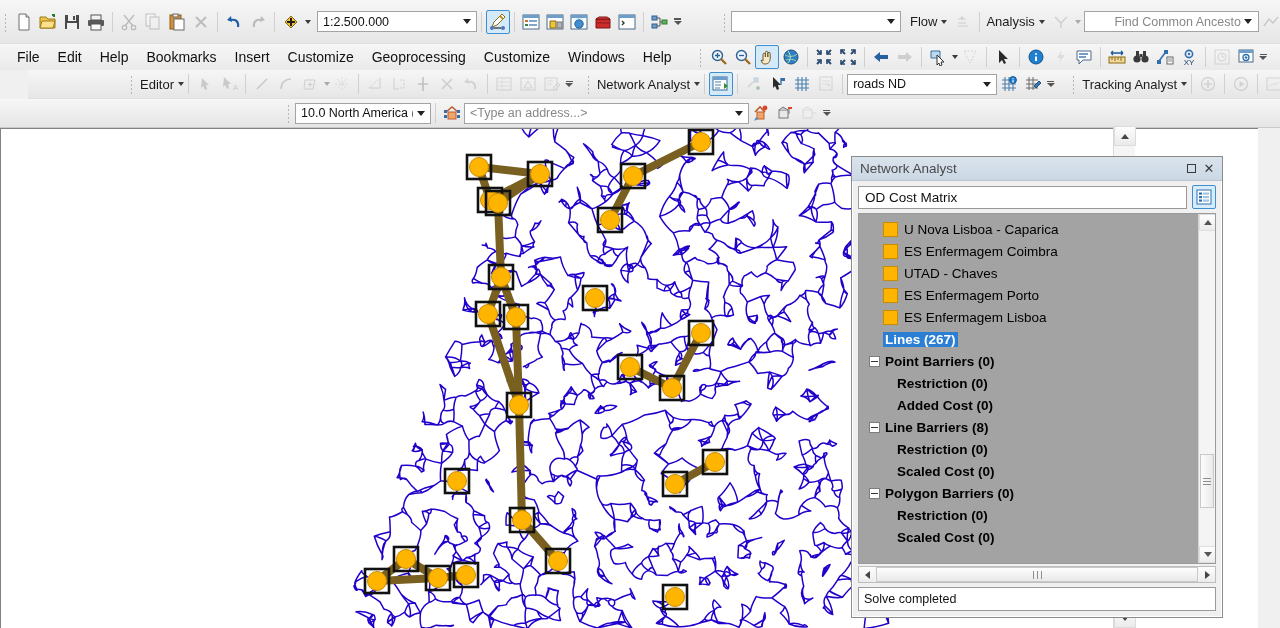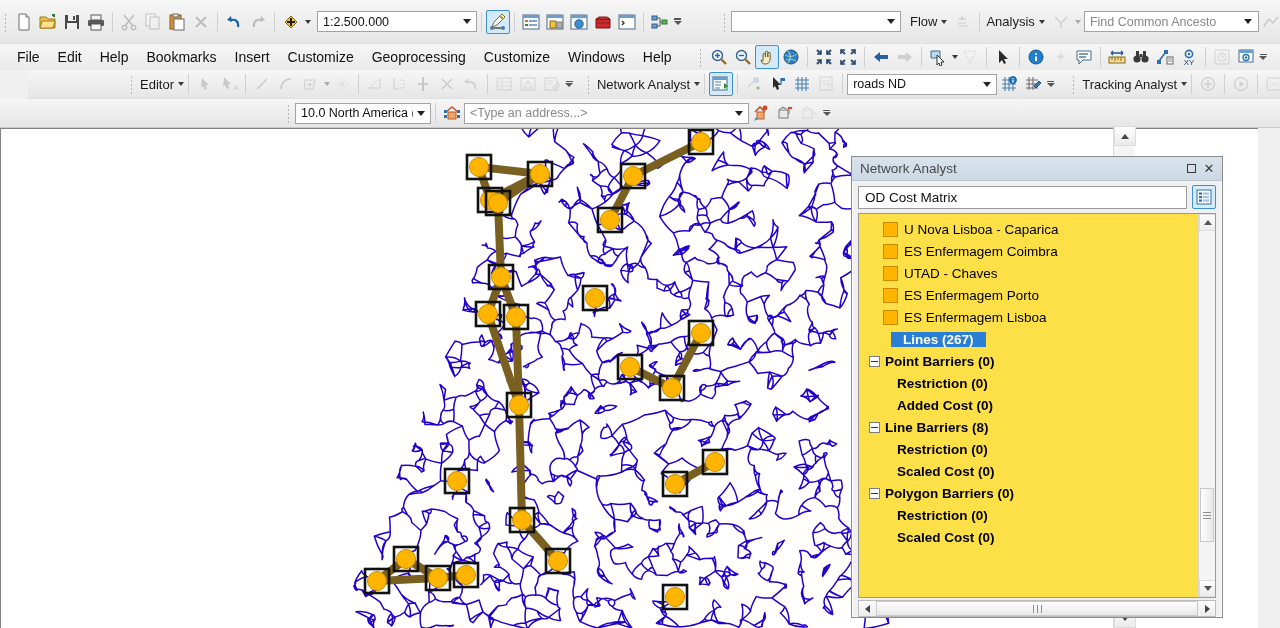--- a/index.html
+++ b/index.html
@@ -142,41 +142,41 @@
   #na-combo{
     flex:1 1 auto; height:23px; background:#fff; border:1px solid #9a9a9a;
     display:flex;align-items:center;padding:0 2px 0 6px; font-size:13.5px;color:#111;
   }
   #na-combo .txt{flex:1 1 auto;}
   #na-props{
     width:24px;height:24px;background:#d6ecfb;border:1px solid #3c8fd1;border-radius:2px;
     display:flex;align-items:center;justify-content:center;flex:0 0 auto;
   }
   #na-tree-outer{
-    flex:1 1 auto; margin:0 6px; background:#fde047; border:1px solid #9a9a9a;
+    flex:1 1 auto; margin:0 6px; background:#a3a3a3; border:1px solid #9a9a9a;
     position:relative; overflow:hidden;
   }
   #na-tree{
     position:absolute; left:0; top:0; right:17px; bottom:0; overflow:hidden; padding:4px 0 0 0;
   }
   .trow{ height:22px; display:flex; align-items:center; padding-left:10px; white-space:nowrap; }
   .tbox{
     width:11px;height:11px;border:1px solid #7d7d7d;background:#fff;
     display:flex;align-items:center;justify-content:center;flex:0 0 auto;margin-right:5px;
     font-size:10px;line-height:9px;color:#333;
   }
   .tbox .minus{width:7px;height:1px;background:#333;}
   .indent1{ padding-left:24px; }
   .indent2{ padding-left:38px; }
   .swatch{
     width:15px;height:15px;background:#ffb400;border:1px solid #c98c00;flex:0 0 auto;margin-right:6px;
   }
   .tlabel{ font-size:13.5px; color:#000; }
   .tlabel.bold{ font-weight:bold; }
-  .tlabel.sel{ background:#2a7fd4; color:#fff; font-weight:bold; padding:0 12px;margin-left:8px; }
+  .tlabel.sel{ background:#2a7fd4; color:#fff; font-weight:bold; padding:0 2px; }
 
   
   #tvs{
     position:absolute; right:0; top:0; width:17px; bottom:0; background:#f4f4f4; border-left:1px solid #d5d5d5;
   }
   #tvs .a{ position:absolute;left:0;width:17px;height:17px;background:linear-gradient(to bottom,#fdfdfd,#ececec);border:1px solid #dedede;display:flex;align-items:center;justify-content:center;}
   #tvs .a.up{top:0;} #tvs .a.dn{bottom:0;}
   #tvs .tu{width:0;height:0;border-left:4px solid transparent;border-right:4px solid transparent;border-bottom:5px solid #555;}
   #tvs .td{width:0;height:0;border-left:4px solid transparent;border-right:4px solid transparent;border-top:5px solid #555;}
   #tvs .thumb{position:absolute;left:1px;width:14px;height:54px;bottom:55px;background:linear-gradient(to right,#fdfdfd,#e9e9e9);border:1px solid #c9c9c9;display:flex;align-items:center;justify-content:center;}
@@ -379,21 +379,21 @@
       </div>
       <div class="sep"></div>
       <div class="menulbl">Analysis</div>
       <div class="caret"></div>
       <div class="btn dis" style="margin-left:4px;">
         <svg width="18" height="18" viewBox="0 0 18 18">
             <path d="M3 4l6 6 6-6M9 10v5" stroke="#9a9a9a" fill="none" stroke-width="1.4"></path>
           </svg>
       </div>
       <div class="caret dis"></div>
-      <div class="combo placeholder" style="width:175px;margin-left:3px;">
+      <div class="combo placeholder" style="width:175px;margin-left:3px;text-align:right;">
         <span class="txt">Find Common Ancesto</span>
         <span class="ddarrow">
             <i></i>
           </span>
       </div>
       <div class="btn dis">
         <svg width="18" height="18" viewBox="0 0 18 18">
             <path d="M2 13l5-7 4 4 5-6" stroke="#8a8a8a" fill="none" stroke-width="1.4"></path>
           </svg>
       </div>
@@ -1076,15 +1076,18 @@
             <div></div>
             <div></div>
             <div></div>
           </div>
       </div>
       <div class="a">
           <div class="tr"></div>
         </div>
     </div>
 
+    <div id="na-status">
+      <span>Solve completed</span>
+    </div>
   </div>
 
 </div>
 
 </body></html>

